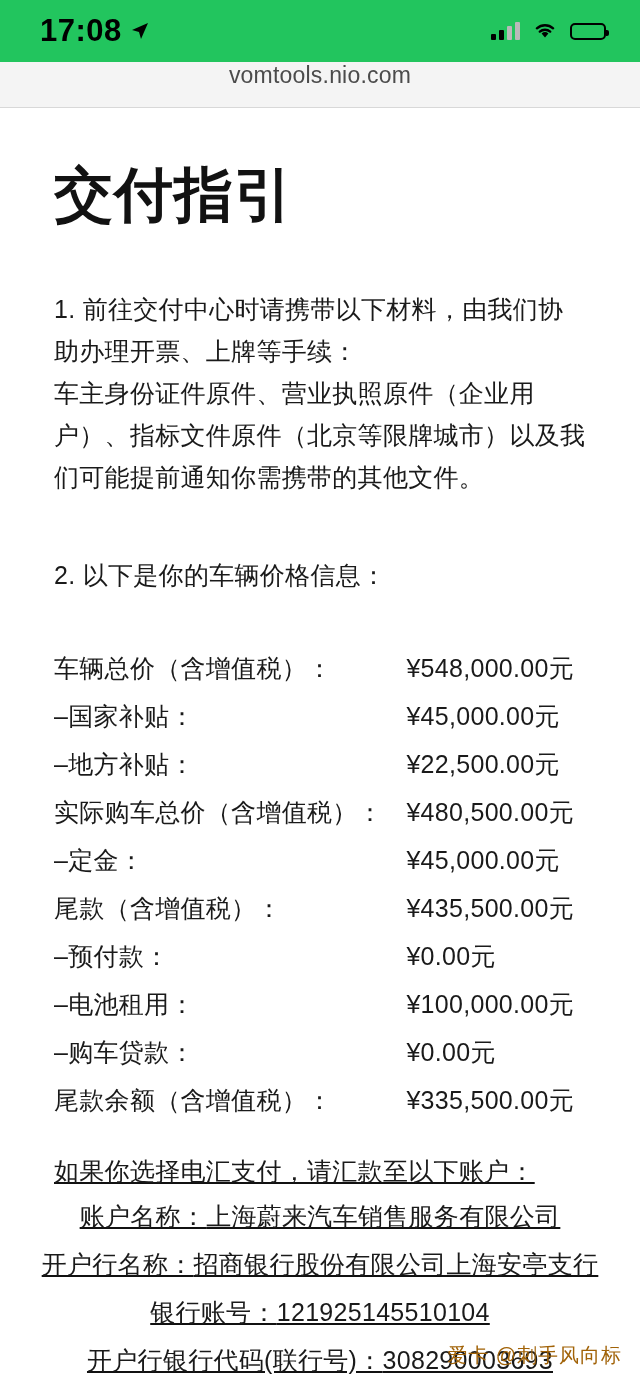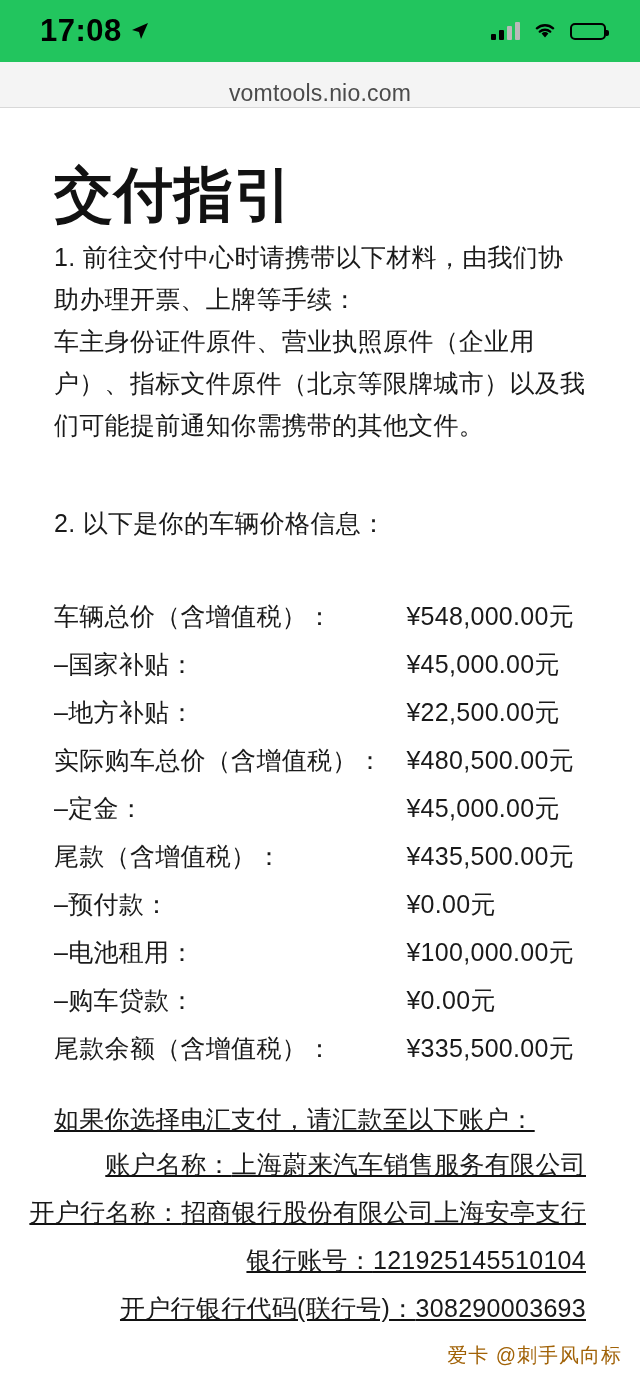--- a/index.html
+++ b/index.html
@@ -87,21 +87,21 @@
     background: #000;
     height: 100%;
     border-radius: 2px;
   }
 
   
   .url-bar {
     height: 45px;
     background: #f4f4f4;
     display: flex;
-    align-items: flex-end;
+    align-items: flex-start;
     justify-content: center;
     border-bottom: 1px solid #d8d8d8;
   }
   .url-text {
     font-size: 23px;
     color: #4b4b4b;
     letter-spacing: 0.2px;
   }
 
   
@@ -114,20 +114,21 @@
     font-weight: 700;
     color: #121212;
     margin-top: 48px;
     letter-spacing: 1px;
   }
 
   .para {
     font-size: 25px;
     line-height: 42px;
     color: #1a1a1a;
+    margin-top: 52px;
     letter-spacing: 0.3px;
   }
   .para.tight { margin-top: 0; }
 
   .section2 { margin-top: 56px; }
 
   .price-table {
     margin-top: 48px;
     width: 100%;
     border-collapse: collapse;
@@ -139,21 +140,21 @@
     padding: 0;
     vertical-align: top;
     letter-spacing: 0.3px;
   }
   .price-table td.label { text-align: left; white-space: nowrap; }
   .price-table td.value { text-align: left; white-space: nowrap; }
 
   .bank-block { margin-top: 26px; text-decoration: underline; }
   .bank-line {
     display: flex;
-    justify-content: flex-end;
+    justify-content: center;
     font-size: 25px;
     line-height: 48px;
     color: #1a1a1a;
     letter-spacing: 0.3px;
   }
   .bank-line .bl-label { white-space: nowrap; }
   .bank-line .bl-value { white-space: nowrap; }
 
   .watermark {
     position: absolute;

